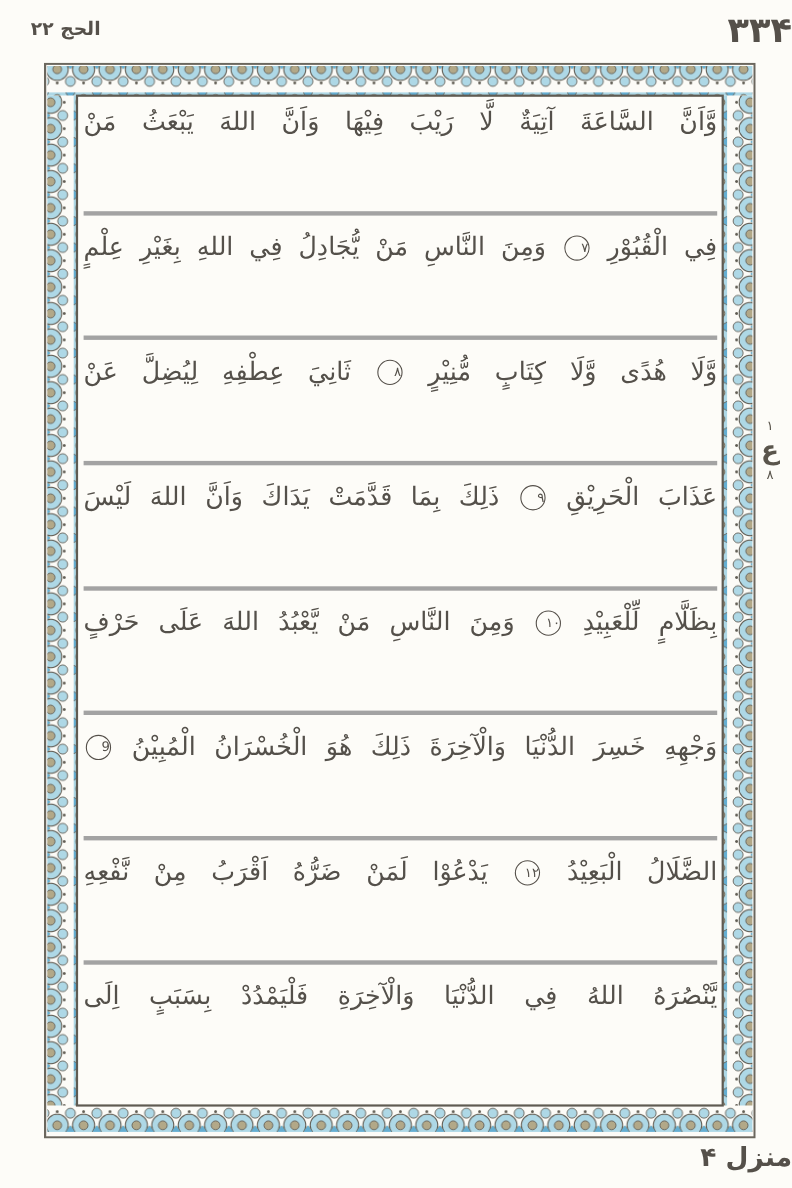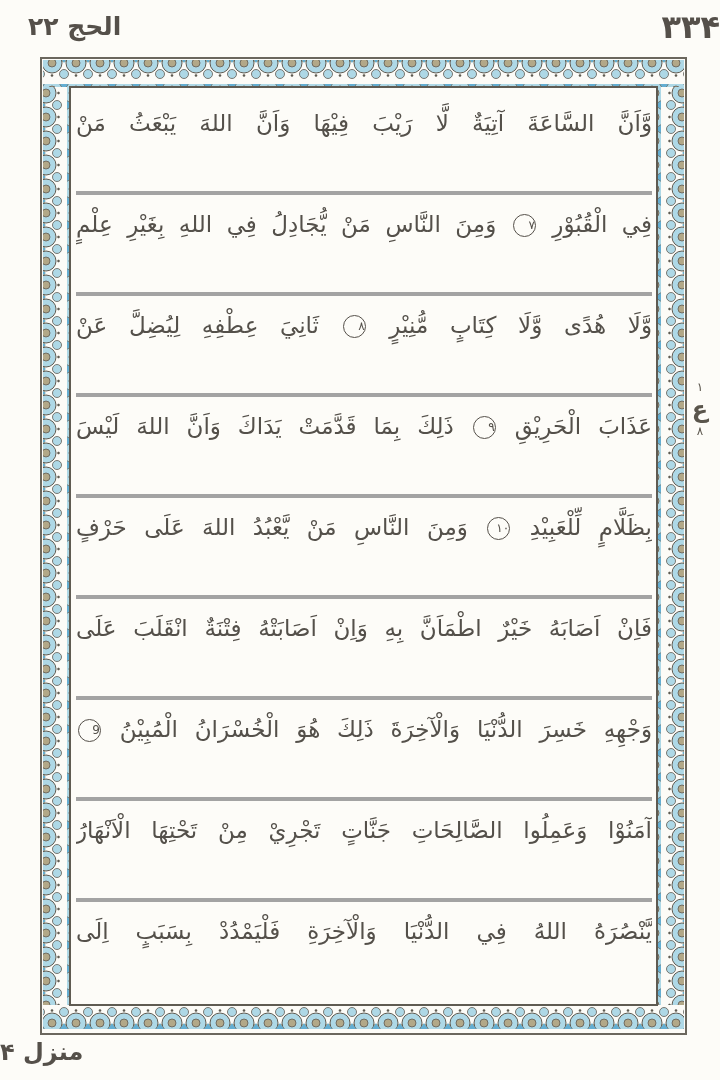--- a/index.html
+++ b/index.html
@@ -4,28 +4,28 @@
 <style>
   html,body{margin:0;padding:0;}
   body{
     width:720px;height:1080px;position:relative;overflow:hidden;
     background:#fdfcf8;
     font-family:"DejaVu Sans",sans-serif;
     color:#55504a;
   }
   
   .header{position:absolute;top:6px;left:0;right:0;height:42px;line-height:42px;}
-  .h-left{position:absolute;left:28px;font-size:25px;font-weight:bold;direction:rtl;}
+  .h-left{position:absolute;left:28px;font-size:17px;font-weight:bold;direction:rtl;}
   .h-center{position:absolute;left:0;right:0;text-align:right;font-size:32px;font-weight:bold;}
   .h-right{position:absolute;right:12px;font-size:25px;font-weight:bold;direction:rtl;}
   
   .frame{position:absolute;left:40px;top:57px;width:647px;height:978px;}
   
   .text-area{
-    position:absolute;left:76px;top:94px;width:576px;height:905px;
+    position:absolute;left:76px;top:82px;width:576px;height:905px;
     display:flex;flex-direction:column;
   }
   .row{
     flex:1;min-height:0;overflow:hidden;
     direction:rtl;white-space:nowrap;
     text-align:justify;text-align-last:justify;text-justify:inter-word;
     font-size:23px;line-height:59px;color:#54504a;
   }
   .row + .row{border-top:4px solid #a3a3a3;}
   .ayah{
@@ -37,21 +37,21 @@
   
   .ruku{
     position:absolute;left:684px;top:380px;width:32px;
     display:flex;flex-direction:column;align-items:center;
     color:#5a554c;
   }
   .ruku .num{font-size:12px;line-height:14px;}
   .ruku .ayn{font-size:24px;line-height:30px;font-weight:bold;}
   
   .footer{
-    position:absolute;top:1038px;left:0;right:0;text-align:left;
+    position:absolute;top:1038px;left:0;right:0;text-align:right;
     font-size:24px;font-weight:bold;direction:rtl;color:#55504a;
   }
 </style>
 </head>
 <body>
 
 <div class="header">
   <div class="h-left">الحج ۲۲</div>
   <div class="h-center">۳۳۴</div>
 </div>
@@ -110,23 +110,22 @@
   <rect x="617" y="30" width="27" height="918" fill="url(#bR)"></rect>
   <rect x="30" y="30" width="587" height="918" fill="none" stroke="#5f5b52" stroke-width="2"></rect>
 </svg>
 
 <div class="text-area" id="quran-lines">
     <div class="row"><span>وَّاَنَّ السَّاعَةَ آتِيَةٌ لَّا رَيْبَ فِيْهَا وَاَنَّ اللهَ يَبْعَثُ مَنْ</span></div>
     <div class="row"><span>فِي الْقُبُوْرِ</span> <span class="ayah">۷</span> <span>وَمِنَ النَّاسِ مَنْ يُّجَادِلُ فِي اللهِ بِغَيْرِ عِلْمٍ</span></div>
     <div class="row"><span>وَّلَا هُدًى وَّلَا كِتَابٍ مُّنِيْرٍ</span> <span class="ayah">۸</span> <span>ثَانِيَ عِطْفِهِ لِيُضِلَّ عَنْ</span></div>
     <div class="row"><span>عَذَابَ الْحَرِيْقِ</span> <span class="ayah">۹</span> <span>ذَلِكَ بِمَا قَدَّمَتْ يَدَاكَ وَاَنَّ اللهَ لَيْسَ</span></div>
     <div class="row"><span>بِظَلَّامٍ لِّلْعَبِيْدِ</span> <span class="ayah">۱۰</span> <span>وَمِنَ النَّاسِ مَنْ يَّعْبُدُ اللهَ عَلَى حَرْفٍ</span></div>
-    <div class="row"><span>فَاِنْ اَصَابَهُ خَيْرٌ اطْمَاَنَّ بِهِ وَاِنْ اَصَابَتْهُ فِتْنَةٌ انْقَلَبَ عَلَى</span></div>
     <div class="row"><span>وَجْهِهِ خَسِرَ الدُّنْيَا وَالْآخِرَةَ ذَلِكَ هُوَ الْخُسْرَانُ الْمُبِيْنُ</span> <span class="ayah">9</span></div>
-    <div class="row"><span>آمَنُوْا وَعَمِلُوا الصَّالِحَاتِ جَنَّاتٍ تَجْرِيْ مِنْ تَحْتِهَا الْاَنْهَارُ</span></div>
+    <div class="row"><span>الضَّلَالُ الْبَعِيْدُ</span> <span class="ayah">۱۲</span> <span>يَدْعُوْا لَمَنْ ضَرُّهُ اَقْرَبُ مِنْ نَّفْعِهِ</span></div>
     <div class="row"><span>يَّنْصُرَهُ اللهُ فِي الدُّنْيَا وَالْآخِرَةِ فَلْيَمْدُدْ بِسَبَبٍ اِلَى</span></div>
   </div>
 
 <div class="ruku">
   <span class="num">۱</span>
   <span class="ayn">ع</span>
   <span class="num">۸</span>
 </div>
 
 <div class="footer">منزل ۴</div>

